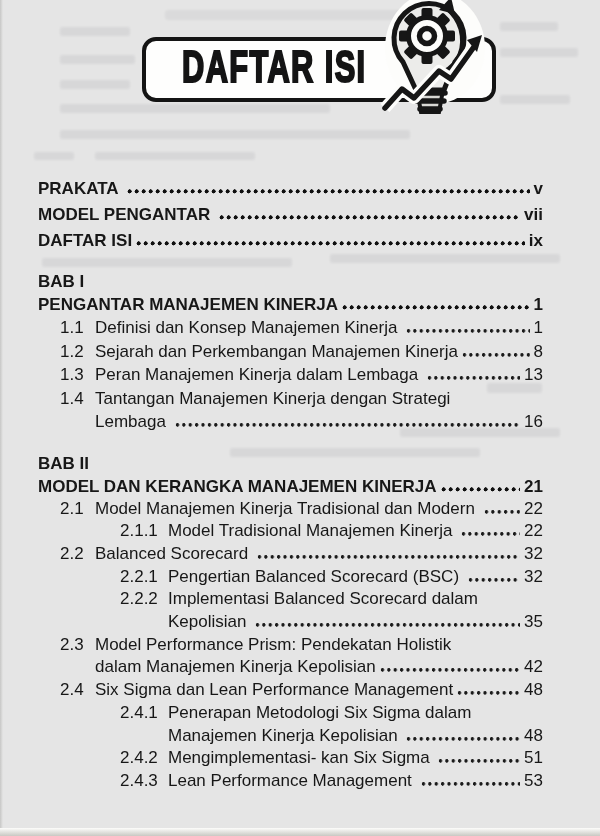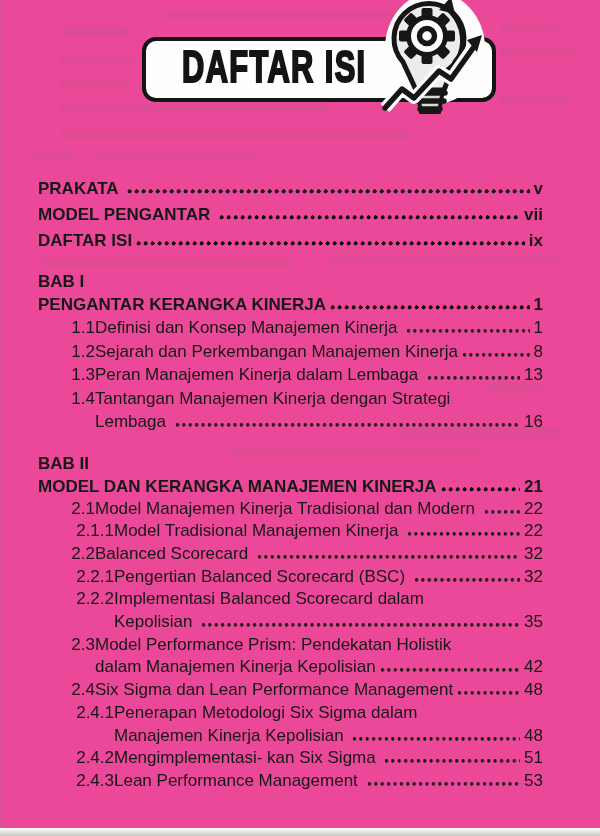--- a/index.html
+++ b/index.html
@@ -2,21 +2,21 @@
 <html><head>
 <meta charset="utf-8">
 <style>
   html,body{margin:0;padding:0;}
   body{
     width:600px;height:836px;overflow:hidden;position:relative;
     background:#fbfbf8;
     font-family:"Liberation Sans", sans-serif;
     color:#171717;
   }
-  .page{position:absolute;inset:0;background:#ec4899;}
+  .page{position:absolute;inset:0;background:#e5e5e5;}
 
   
   .edge-bottom{position:absolute;left:0;right:0;bottom:0;height:8px;
     background:linear-gradient(#fdfdfb,#c9c9c3);}
   .edge-left{position:absolute;left:0;top:0;bottom:0;width:3px;
     background:linear-gradient(90deg,rgba(120,120,115,.28),rgba(120,120,115,0));}
   .ghost{position:absolute;border-radius:3px;pointer-events:none;
     background:rgba(105,105,118,.11);filter:blur(1.1px);}
 
   
@@ -30,26 +30,26 @@
 
   
   .toc{position:absolute;left:38px;top:176px;width:505px;font-size:17px;}
   .b{font-weight:bold;}
   .trow{display:flex;align-items:baseline;}
   .front .trow{line-height:26px;}
   .bab{line-height:23px;font-weight:bold;}
   .heading{line-height:23px;}
   .sec-0{margin-top:16px;}
   .sec-1{margin-top:18px;}
-  .item{display:flex;align-items:baseline;text-align:right;}
+  .item{display:flex;align-items:baseline;}
   .sec-0 .item{line-height:23.5px;}
   .sec-1 .item{line-height:22.7px;}
   .lvl1{margin-left:22px;}
   .lvl1 > .num{flex:none;width:35px;}
-  .lvl2{margin-left:28px;}
+  .lvl2{margin-left:82px;}
   .lvl2 > .num{flex:none;width:48px;}
   .content{flex:1 1 auto;display:flex;flex-direction:column;min-width:0;}
   .tline{display:flex;align-items:baseline;}
   .t{flex:none;white-space:pre;}
   .lbl{flex:none;white-space:pre;}
   .dots{flex:1 1 auto;min-width:10px;height:4px;margin:0 3px 0 4px;
     background-image:radial-gradient(circle at 2.4px 1.9px,#1a1a1a 1.55px,transparent 1.95px);
     background-size:6.4px 4px;background-repeat:repeat-x;background-position:left bottom;}
   .bdots{height:5px;
     background-image:radial-gradient(circle at 2.6px 2.4px,#101010 1.85px,transparent 2.25px);
@@ -134,21 +134,21 @@
         </div>
         <div class="trow">
           <span class="lbl b">DAFTAR ISI</span>
           <span class="dots bdots"></span>
           <span class="pg b">ix</span>
         </div>
       </div>
   <div class="section sec-0">
         <div class="bab">BAB I</div>
         <div class="trow heading">
-          <span class="lbl b">PENGANTAR KERANGKA KINERJA</span>
+          <span class="lbl b">PENGANTAR MANAJEMEN KINERJA</span>
           <span class="dots bdots"></span>
           <span class="pg b">1</span>
         </div>
         <div class="item lvl1">
           <span class="num">1.1</span>
           <div class="content">
             <div class="tline">
               <span class="t">Definisi dan Konsep Manajemen Kinerja </span>
               <span class="dots"></span>
               <span class="pg">1</span>

